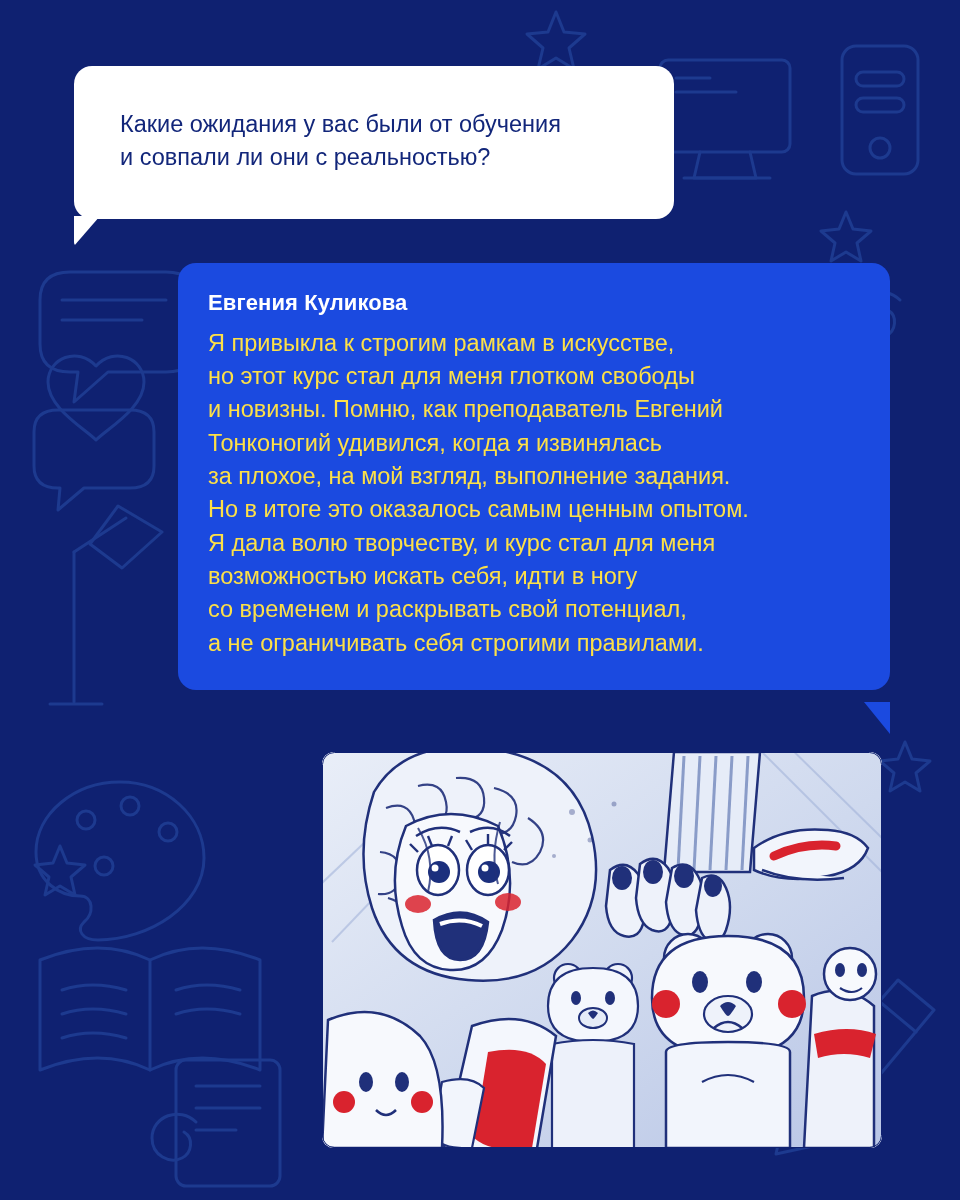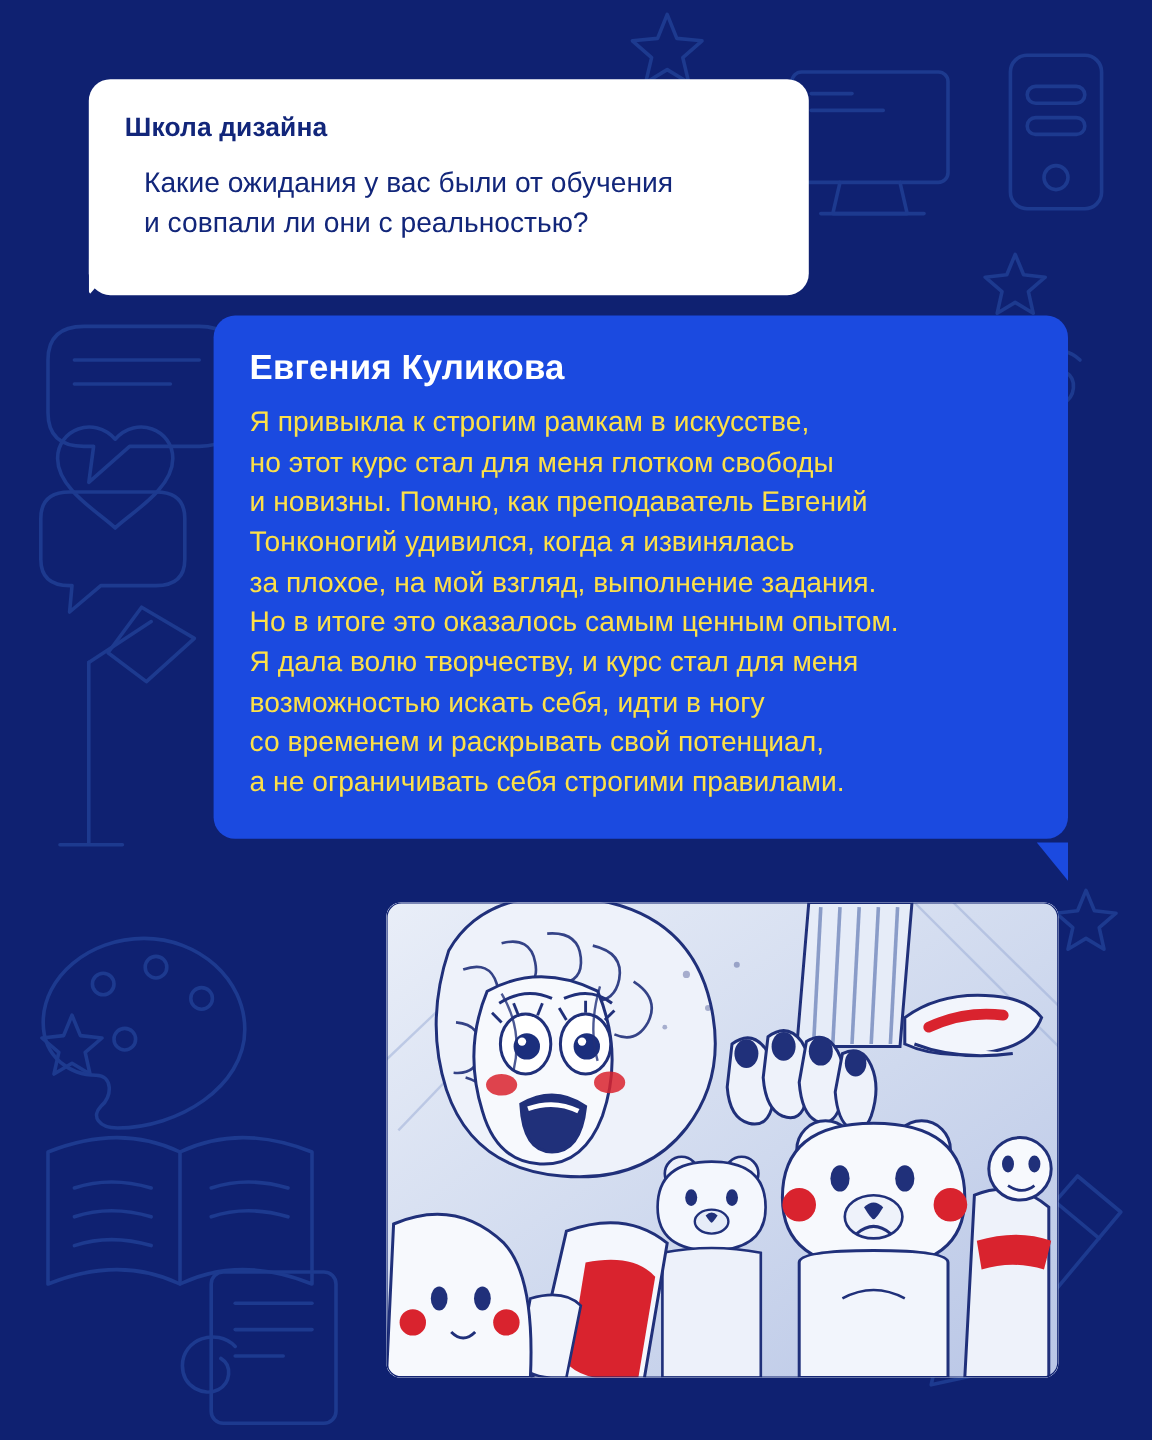--- a/index.html
+++ b/index.html
@@ -76,21 +76,21 @@
     left: 178px;
     top: 263px;
     width: 712px;
     background: #1b4ae0;
     border-radius: 18px;
     padding: 26px 30px 30px 30px;
     box-sizing: border-box;
   }
   .bubble-answer .author {
     color: #ffffff;
-    font-size: 29px;
+    font-size: 22px;
     font-weight: bold;
     line-height: 1.25;
     margin: 0 0 10px 0;
     letter-spacing: 0.1px;
   }
   .bubble-answer .text {
     color: #fde047;
     font-size: 23.5px;
     line-height: 1.42;
     margin: 0;
@@ -212,21 +212,20 @@
     <g>
       <path d="M34 432 q0 -22 24 -22 h72 q24 0 24 22 v34 q0 22 -24 22 h-46 l-26 22 2 -22 h-2 q-24 0 -24 -22z"></path>
     </g>
 
   </g>
 </svg>
 
 <div class="stage">
 
   <div class="bubble-question">
-    <p class="author">Школа дизайна</p>
     <p class="text">Какие ожидания у вас были от обучения
 и совпали ли они с реальностью?</p>
   </div>
   <div class="tail-left"></div>
 
   <div class="bubble-answer">
     <p class="author">Евгения Куликова</p>
     <p class="text">Я привыкла к строгим рамкам в искусстве,
 но этот курс стал для меня глотком свободы
 и новизны. Помню, как преподаватель Евгений

